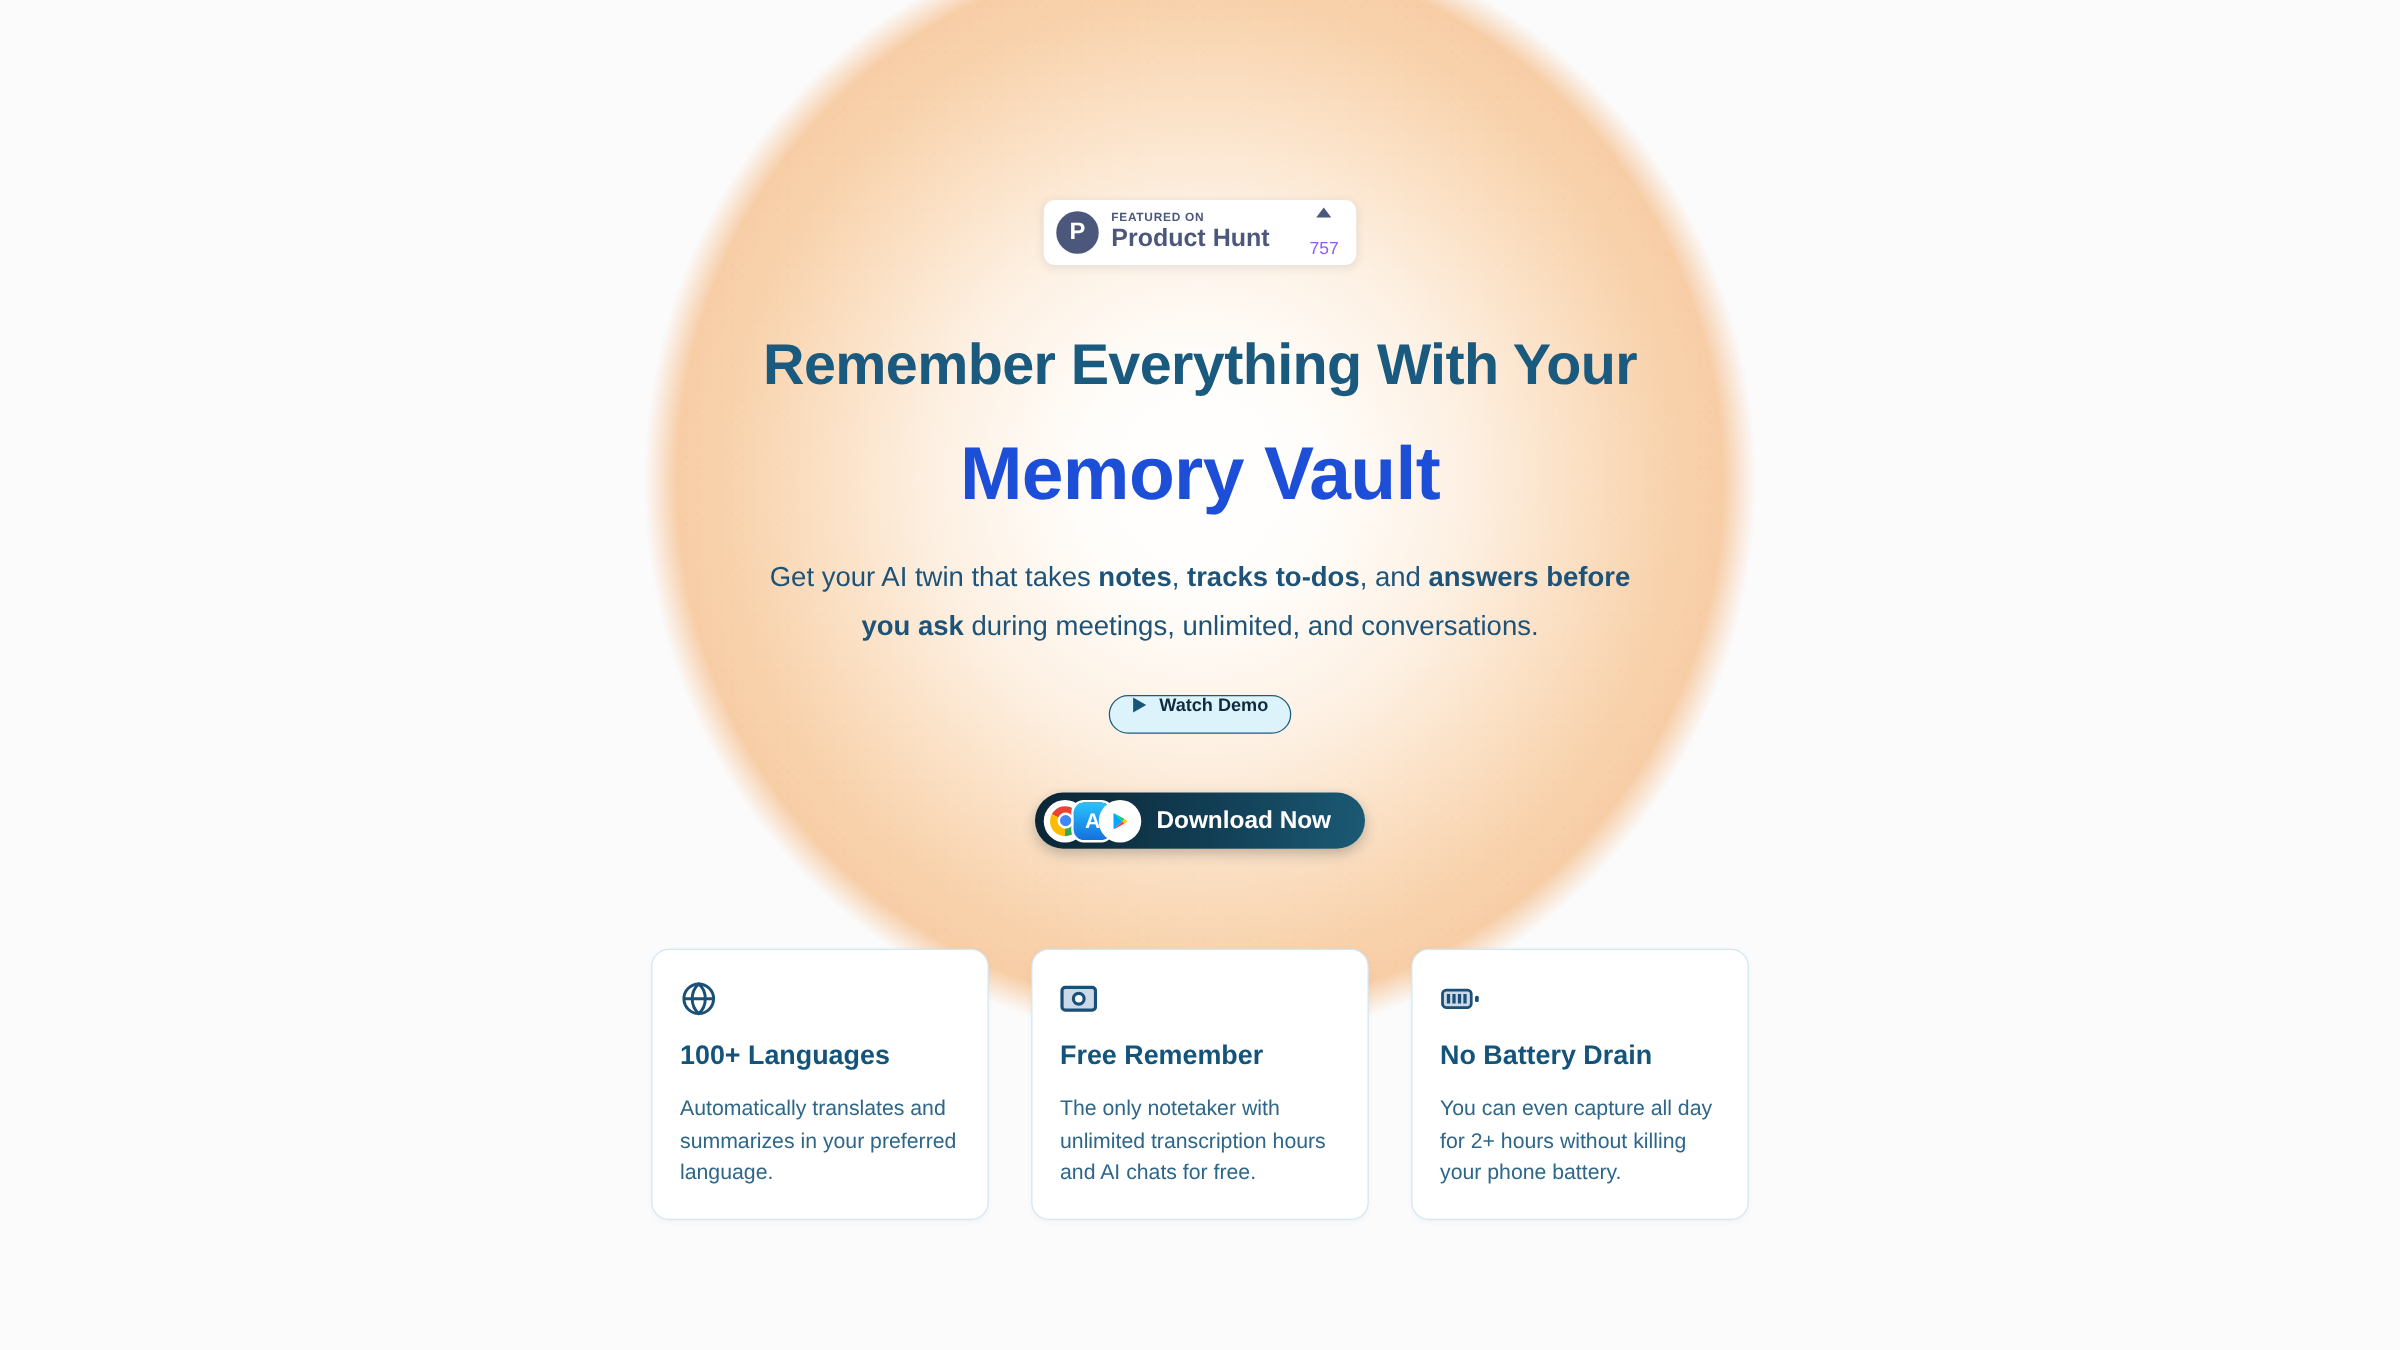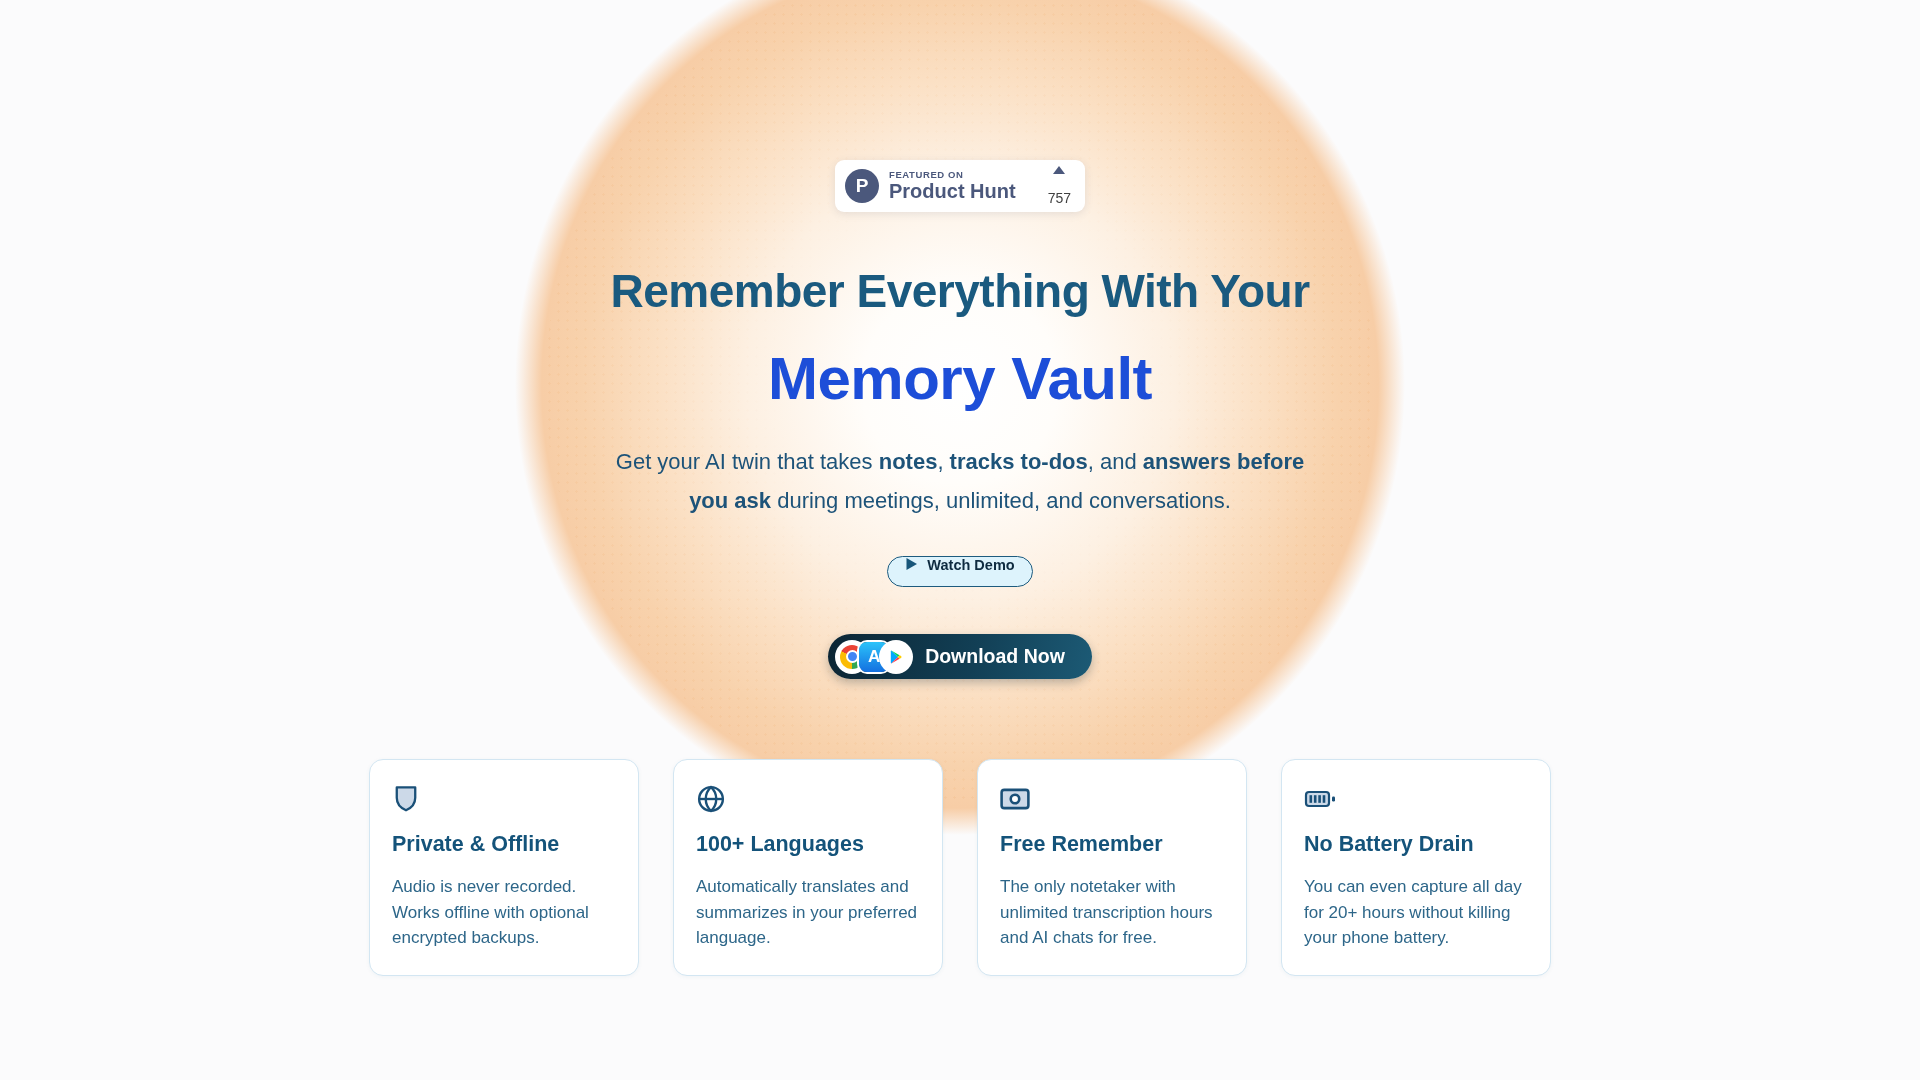--- a/index.html
+++ b/index.html
@@ -50,21 +50,21 @@
     width:34px; height:34px; border-radius:50%;
     background:#4b587c; color:#fff;
     display:flex; align-items:center; justify-content:center;
     font-size:19px; font-weight:800; flex:0 0 auto;
   }
   .ph-text { margin-left:10px; display:flex; flex-direction:column; line-height:1.1; }
   .ph-featured { font-size:9.5px; font-weight:700; letter-spacing:.6px; color:#4b587c; }
   .ph-name { font-size:20px; font-weight:700; color:#4b587c; margin-top:0; }
   .ph-vote { margin-left:auto; display:flex; flex-direction:column; align-items:center; line-height:1.15; }
   .ph-caret { width:0; height:0; border-left:6px solid transparent; border-right:6px solid transparent; border-bottom:8px solid #4b587c; }
-  .ph-count { font-size:14px; color:#404040; margin-top:16px; }
+  .ph-count { font-size:14px; color:#8b5cf6; margin-top:16px; }
 
   
   .h1 {
     margin-top:52px;
     font-size:46px; font-weight:600; letter-spacing:-.5px;
     color:#1a5a7f; text-align:center;
   }
   .h2 {
     margin-top:26px;
     font-size:60px; font-weight:600; letter-spacing:-.5px;
@@ -184,29 +184,20 @@
           <path d="M4.9 21.65 L14.9 12 17.3 14.8 6.3 21.1 C5.8 21.4 5.3 21.9 4.9 21.65 Z" fill="#ff3b4b"></path>
           <path d="M17.3 9.2 L14.9 12 17.3 14.8 19.6 13.5 C20.4 13 20.4 11 19.6 10.5 Z" fill="#ffce00"></path>
         </svg>
       </span>
     </span>
     <span>Download Now</span>
   </button>
 
   <div class="features">
 
-    <div class="card">
-      <div class="card-icon">
-        <svg width="28" height="30" viewBox="0 0 24 26">
-          <path d="M4 3 H20 V12 C20 17.6 16.6 20.9 12 22.8 C7.4 20.9 4 17.6 4 12 Z" fill="#ccd9e8" stroke="#1a5078" stroke-width="2" stroke-linejoin="round"></path>
-        </svg>
-      </div>
-      <div class="card-title">Private &amp; Offline</div>
-      <div class="card-desc">Audio is never recorded. Works offline with optional encrypted backups.</div>
-    </div>
 
     <div class="card">
       <div class="card-icon">
         <svg width="30" height="30" viewBox="0 0 24 24" fill="none" stroke="#1a5078" stroke-width="1.9">
           <circle cx="12" cy="12" r="9.5"></circle>
           <path d="M2.5 12 H21.5"></path>
           <path d="M12 2.5 C14.8 5 16.2 8.4 16.2 12 C16.2 15.6 14.8 19 12 21.5 C9.2 19 7.8 15.6 7.8 12 C7.8 8.4 9.2 5 12 2.5 Z"></path>
         </svg>
       </div>
       <div class="card-title">100+ Languages</div>
@@ -229,17 +220,17 @@
         <svg width="33" height="24" viewBox="0 0 32 24">
           <rect x="1.5" y="5" width="23" height="14" rx="3" fill="#ccd9e8" stroke="#1a5078" stroke-width="2.2"></rect>
           <rect x="5" y="8.2" width="2.6" height="7.6" fill="#1a5078"></rect>
           <rect x="9.4" y="8.2" width="2.6" height="7.6" fill="#1a5078"></rect>
           <rect x="13.8" y="8.2" width="2.6" height="7.6" fill="#1a5078"></rect>
           <rect x="18.2" y="8.2" width="2.6" height="7.6" fill="#1a5078"></rect>
           <rect x="27.5" y="9.5" width="3" height="5" rx="1.2" fill="#1a5078"></rect>
         </svg>
       </div>
       <div class="card-title">No Battery Drain</div>
-      <div class="card-desc">You can even capture all day for 20+ hours without killing your phone battery.</div>
+      <div class="card-desc">You can even capture all day for 2+ hours without killing your phone battery.</div>
     </div>
 
   </div>
 </div>
 
 </body></html>

